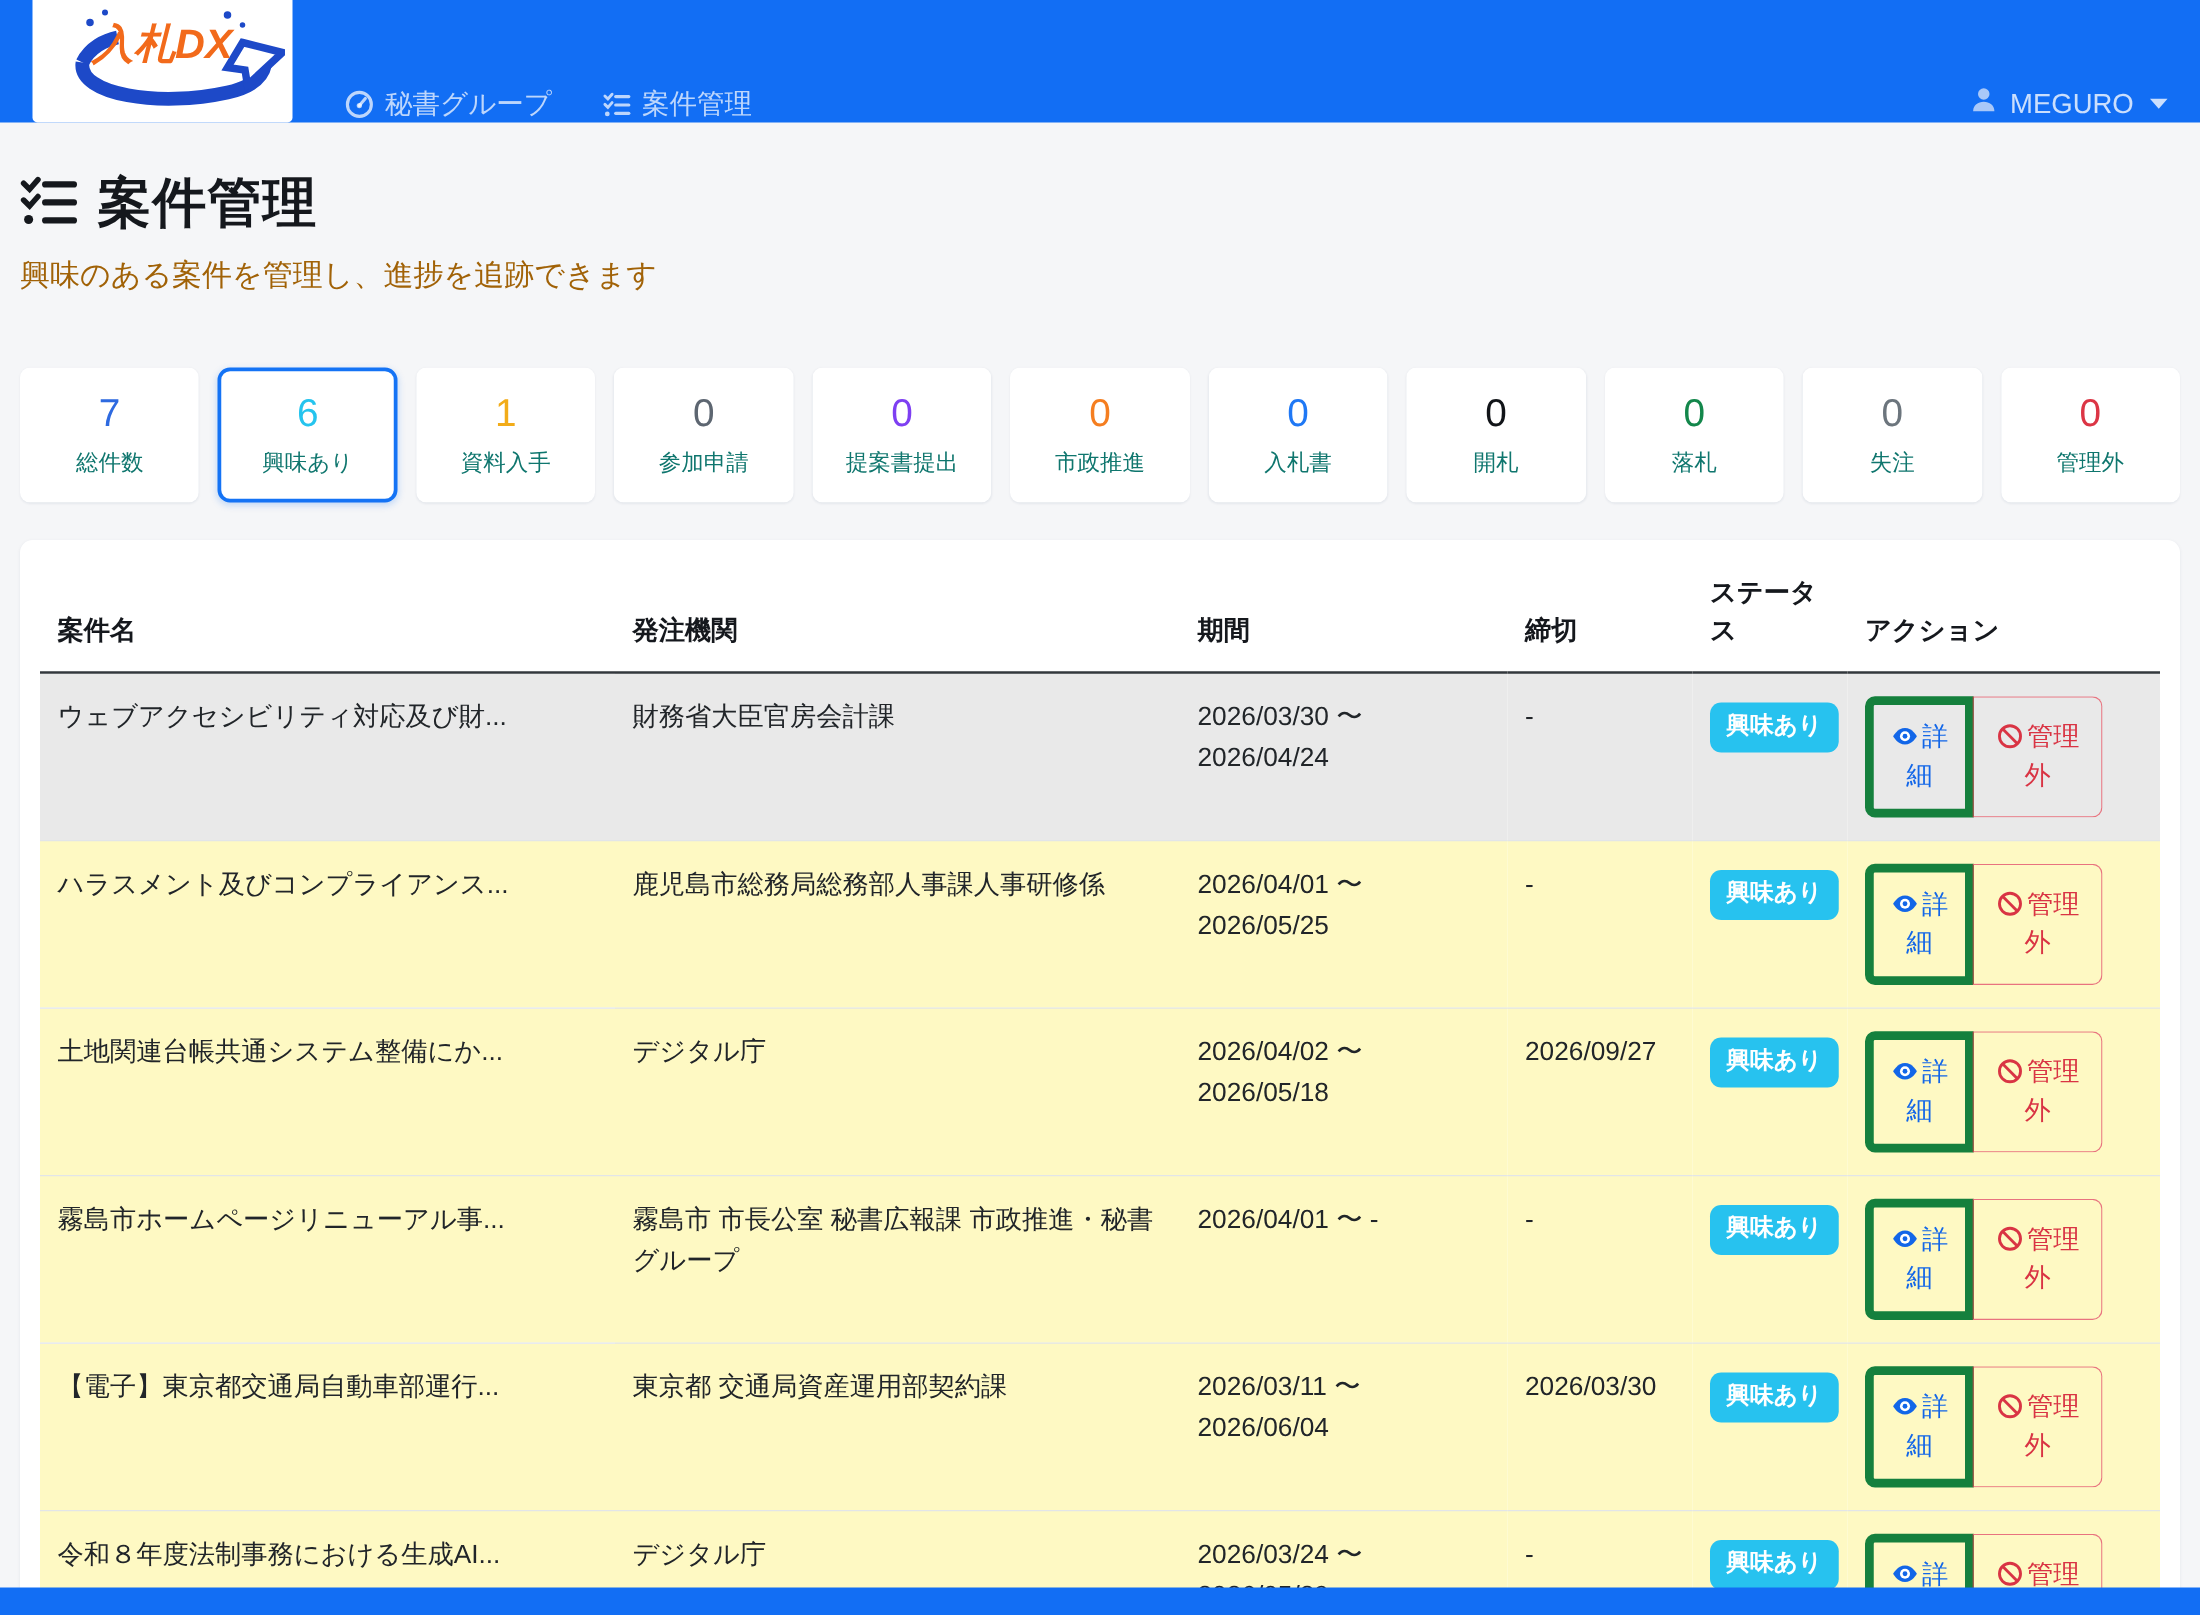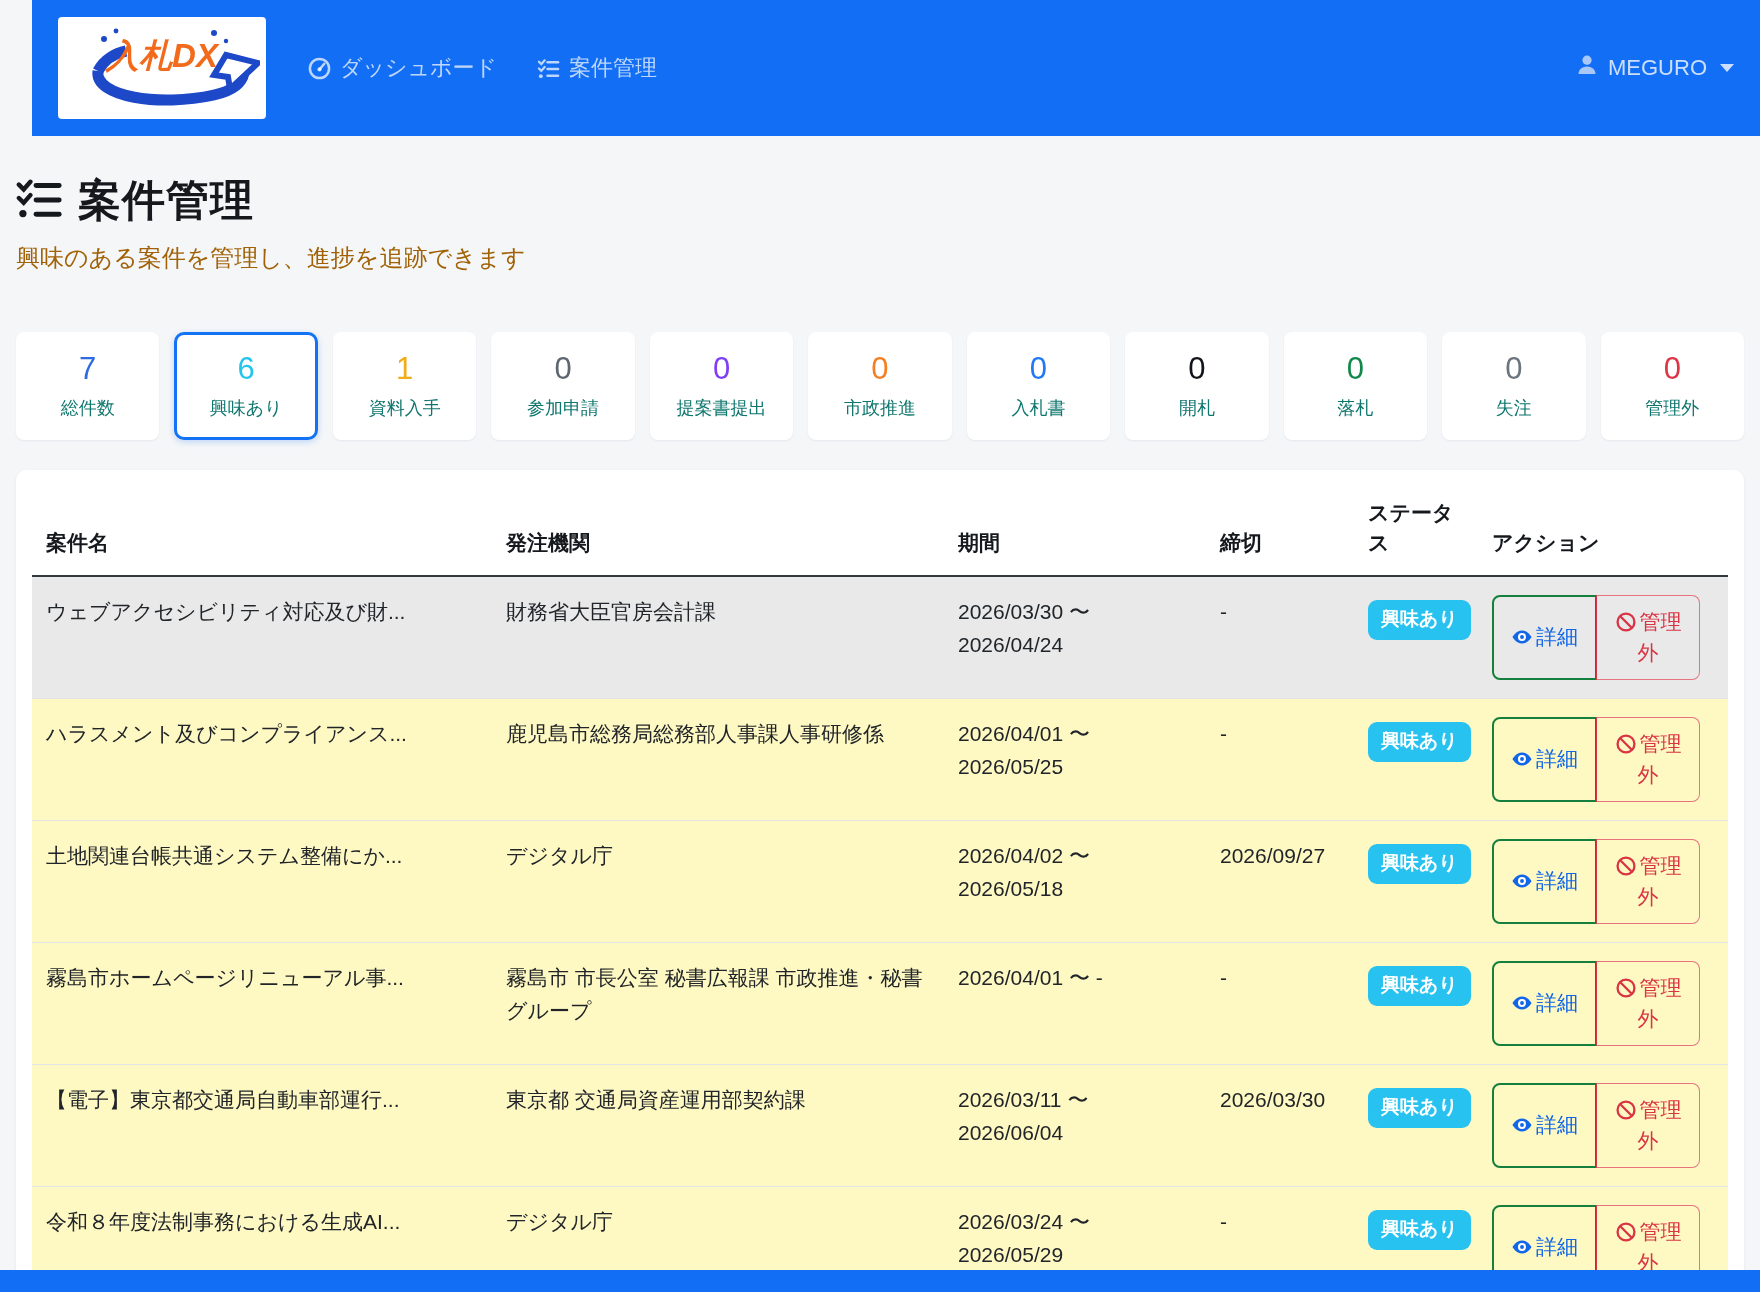--- a/index.html
+++ b/index.html
@@ -3,23 +3,22 @@
 <meta charset="utf-8">
 <style>
   * { box-sizing: border-box; margin: 0; padding: 0; }
   html,body { width:1760px; height:1292px; overflow:hidden; }
   body {
     font-family: "Liberation Sans", "DejaVu Sans", sans-serif;
     background:#f5f6f8; color:#212529; position:relative;
   }
   
   .navbar {
-    height:136px; background:#126ef4; display:flex; align-items:center;
+    height:98px; background:#126ef4; display:flex; align-items:flex-end;
     padding:0 26px;
-    margin-left:32px;
   }
   .logo-box {
     width:208px; height:102px; background:#ffffff; border-radius:4px;
     display:flex; align-items:center; justify-content:center; flex:0 0 auto;
   }
   .nav-links { display:flex; align-items:center; gap:40px; margin-left:42px; }
   .nav-link {
     display:flex; align-items:center; gap:9px; color:rgba(255,255,255,0.72);
     font-size:22px; cursor:pointer; text-decoration:none;
   }
@@ -74,21 +73,21 @@
     white-space:nowrap;
   }
   
   .btn-group { display:flex; }
   .btn {
     background:transparent; font-family:inherit; font-size:21px; line-height:1.5;
     padding:10px 10px; text-align:center; cursor:pointer; min-height:76px;
   }
   .btn svg { vertical-align:-4px; margin-right:3px; }
   .btn-detail {
-    width:105px; color:#1266e8; border:2px solid #15803d; border-radius:8px 0 0 8px;
+    width:87px; color:#1266e8; border:7px solid #15803d; border-radius:8px 0 0 8px;
   }
   .btn-exclude {
     width:104px; color:#d93444; border:1px solid #e8737f; border-left:1px solid #d93444;
     border-radius:0 8px 8px 0; margin-left:-1px;
   }
   
   .footer { position:absolute; left:0; bottom:0; width:100%; height:22px; background:#126ef4; }
 </style>
 </head>
 <body>
@@ -108,21 +107,21 @@
   </div>
   <nav class="nav-links">
     <a class="nav-link">
       <span>
         <svg width="23" height="23" viewBox="0 0 24 24">
           <circle cx="12" cy="12" r="10" fill="none" stroke="rgba(255,255,255,0.72)" stroke-width="2.6"></circle>
           <line x1="12" y1="13" x2="17" y2="7" stroke="rgba(255,255,255,0.72)" stroke-width="2.6" stroke-linecap="round"></line>
           <circle cx="12" cy="13" r="2.2" fill="rgba(255,255,255,0.72)"></circle>
         </svg>
       </span>
-      <span>ダッシュボード</span>
+      <span>秘書グループ</span>
     </a>
     <a class="nav-link">
       <span>
         <svg width="23" height="23" viewBox="0 0 24 24">
           <polyline points="2,5 4.5,7.5 8,3.5" fill="none" stroke="rgba(255,255,255,0.72)" stroke-width="2.4" stroke-linecap="round"></polyline>
           <polyline points="2,12 4.5,14.5 8,10.5" fill="none" stroke="rgba(255,255,255,0.72)" stroke-width="2.4" stroke-linecap="round"></polyline>
           <circle cx="4" cy="20" r="2" fill="rgba(255,255,255,0.72)"></circle>
           <line x1="11" y1="5.5" x2="22" y2="5.5" stroke="rgba(255,255,255,0.72)" stroke-width="2.6" stroke-linecap="round"></line>
           <line x1="11" y1="12.5" x2="22" y2="12.5" stroke="rgba(255,255,255,0.72)" stroke-width="2.6" stroke-linecap="round"></line>
           <line x1="11" y1="19.5" x2="22" y2="19.5" stroke="rgba(255,255,255,0.72)" stroke-width="2.6" stroke-linecap="round"></line>

